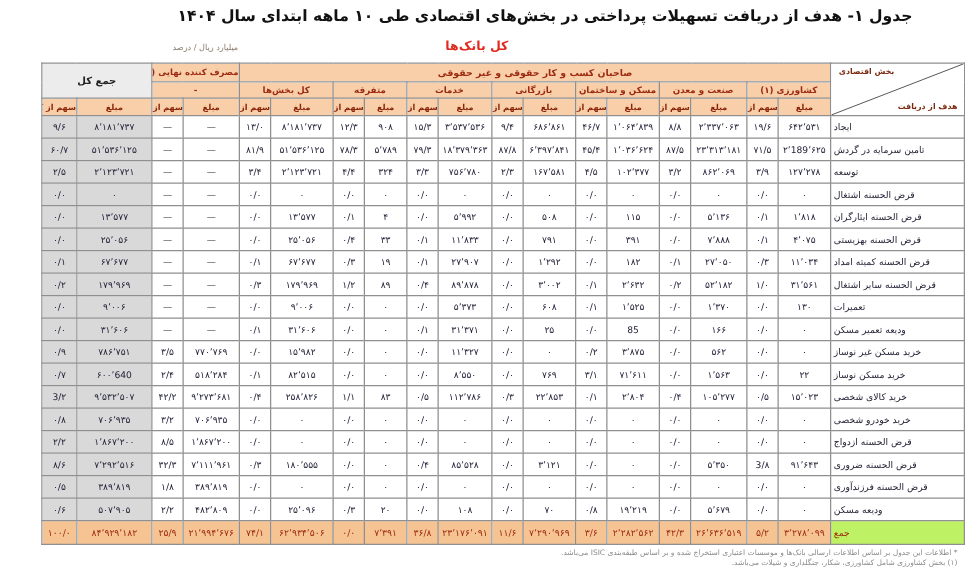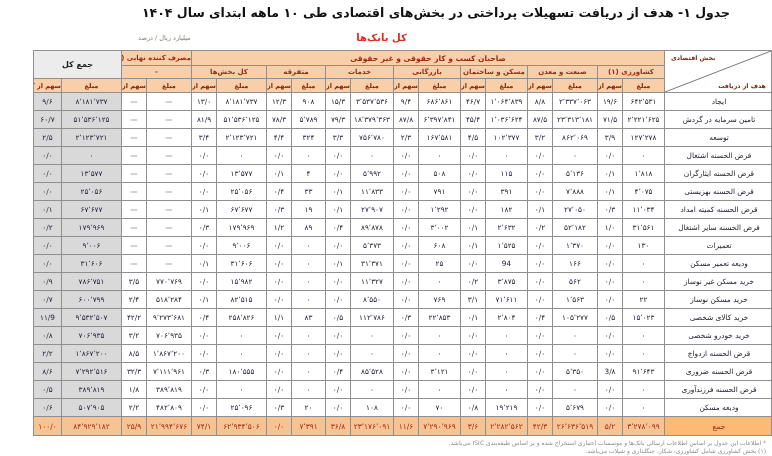--- a/index.html
+++ b/index.html
@@ -17,27 +17,27 @@
   .tbl-wrap { padding:0 0 0 0; margin:0 0 0 34px; direction:rtl; }
   th, td { border:0.5px solid #8f8f8f; overflow:hidden; white-space:nowrap; }
   thead th { background:#f9cfa9; color:#9c2a10; font-weight:bold; }
   th.h-group { font-size:7.5px; height:15px; }
   th.h-sector { font-size:7px; height:13px; }
   th.h-sub { font-size:6.5px; height:14px; color:#8a2408; }
   th.h-grand { background:#ececec; color:#222; font-size:8px; }
   th.h-consumer { font-size:6.8px; }
   th.h-consumer-dash { font-size:7px; height:13px; }
   td { font-size:7.3px; color:#23233a; text-align:center; height:18px; }
-  td.row-label { font-size:7.4px; color:#1c1c30; text-align:center; padding-left:2px;
+  td.row-label { font-size:7.4px; color:#1c1c30; text-align:left; padding-left:2px;
                  background:#fff; }
   td.grey { background:#d9d9d9; }
   td.dash { color:#555; }
   tr.total-row td { background:#f6c392; color:#9c2a10; font-weight:normal; font-size:7.4px;
                     height:19px; }
-  tr.total-row td.row-label { background:#fdba74; }
+  tr.total-row td.row-label { background:#bef264; }
   .diag-cell { position:relative; background:#fff; padding:0; }
   .diag-cell svg { position:absolute; top:0; left:0; width:100%; height:100%; }
   .diag-top { position:absolute; top:3px; left:6px; font-size:6.3px; color:#7a2a10; }
   .diag-bottom { position:absolute; bottom:3px; right:5px; font-size:6.3px; color:#7a2a10; }
   .footnotes { margin:3px 6px 0 0; text-align:right; direction:rtl; }
   .footnotes div { font-size:6px; color:#8b8b8b; line-height:7.5px; }
   table, tr, td, th { border-color:#8f8f8f; }
   table { border:1.2px solid #3a3a3a; }
 </style>
 </head>
@@ -135,21 +135,21 @@
             <td>۱۲/۳</td>
             <td>۸٬۱۸۱٬۷۳۷</td>
             <td>۱۳/۰</td>
             <td class="dash">—</td>
             <td class="dash">—</td>
             <td class="grey">۸٬۱۸۱٬۷۳۷</td>
             <td class="grey">۹/۶</td>
           </tr>
           <tr>
             <td class="row-label">تامین سرمایه در گردش</td>
-            <td>۲٬۲۲۱٬۶۲۵</td>
+            <td>۲٬189٬۶۲۵</td>
             <td>۷۱/۵</td>
             <td>۲۳٬۳۱۳٬۱۸۱</td>
             <td>۸۷/۵</td>
             <td>۱٬۰۳۶٬۶۲۴</td>
             <td>۴۵/۴</td>
             <td>۶٬۳۹۷٬۸۴۱</td>
             <td>۸۷/۸</td>
             <td>۱۸٬۳۷۹٬۳۶۳</td>
             <td>۷۹/۳</td>
             <td>۵٬۷۸۹</td>
@@ -307,21 +307,21 @@
             <td class="dash">—</td>
             <td class="grey">۹٬۰۰۶</td>
             <td class="grey">۰/۰</td>
           </tr>
           <tr>
             <td class="row-label">ودیعه تعمیر مسکن</td>
             <td>۰</td>
             <td>۰/۰</td>
             <td>۱۶۶</td>
             <td>۰/۰</td>
-            <td>94</td>
+            <td>85</td>
             <td>۰/۰</td>
             <td>۲۵</td>
             <td>۰/۰</td>
             <td>۳۱٬۳۷۱</td>
             <td>۰/۱</td>
             <td>۰</td>
             <td>۰/۰</td>
             <td>۳۱٬۶۰۶</td>
             <td>۰/۱</td>
             <td class="dash">—</td>
@@ -361,21 +361,21 @@
             <td>۷۶۹</td>
             <td>۰/۰</td>
             <td>۸٬۵۵۰</td>
             <td>۰/۰</td>
             <td>۰</td>
             <td>۰/۰</td>
             <td>۸۲٬۵۱۵</td>
             <td>۰/۱</td>
             <td>۵۱۸٬۲۸۴</td>
             <td>۲/۴</td>
-            <td class="grey">۶۰۰٬۷۹۹</td>
+            <td class="grey">۶۰۰٬640</td>
             <td class="grey">۰/۷</td>
           </tr>
           <tr>
             <td class="row-label">خرید کالای شخصی</td>
             <td>۱۵٬۰۲۳</td>
             <td>۰/۵</td>
             <td>۱۰۵٬۲۷۷</td>
             <td>۰/۴</td>
             <td>۲٬۸۰۴</td>
             <td>۰/۱</td>
@@ -383,21 +383,21 @@
             <td>۰/۳</td>
             <td>۱۱۲٬۷۸۶</td>
             <td>۰/۵</td>
             <td>۸۳</td>
             <td>۱/۱</td>
             <td>۲۵۸٬۸۲۶</td>
             <td>۰/۴</td>
             <td>۹٬۲۷۳٬۶۸۱</td>
             <td>۴۲/۲</td>
             <td class="grey">۹٬۵۳۲٬۵۰۷</td>
-            <td class="grey">۱۱/9</td>
+            <td class="grey">3/۲</td>
           </tr>
           <tr>
             <td class="row-label">خرید خودرو شخصی</td>
             <td>۰</td>
             <td>۰/۰</td>
             <td>۰</td>
             <td>۰/۰</td>
             <td>۰</td>
             <td>۰/۰</td>
             <td>۰</td>

